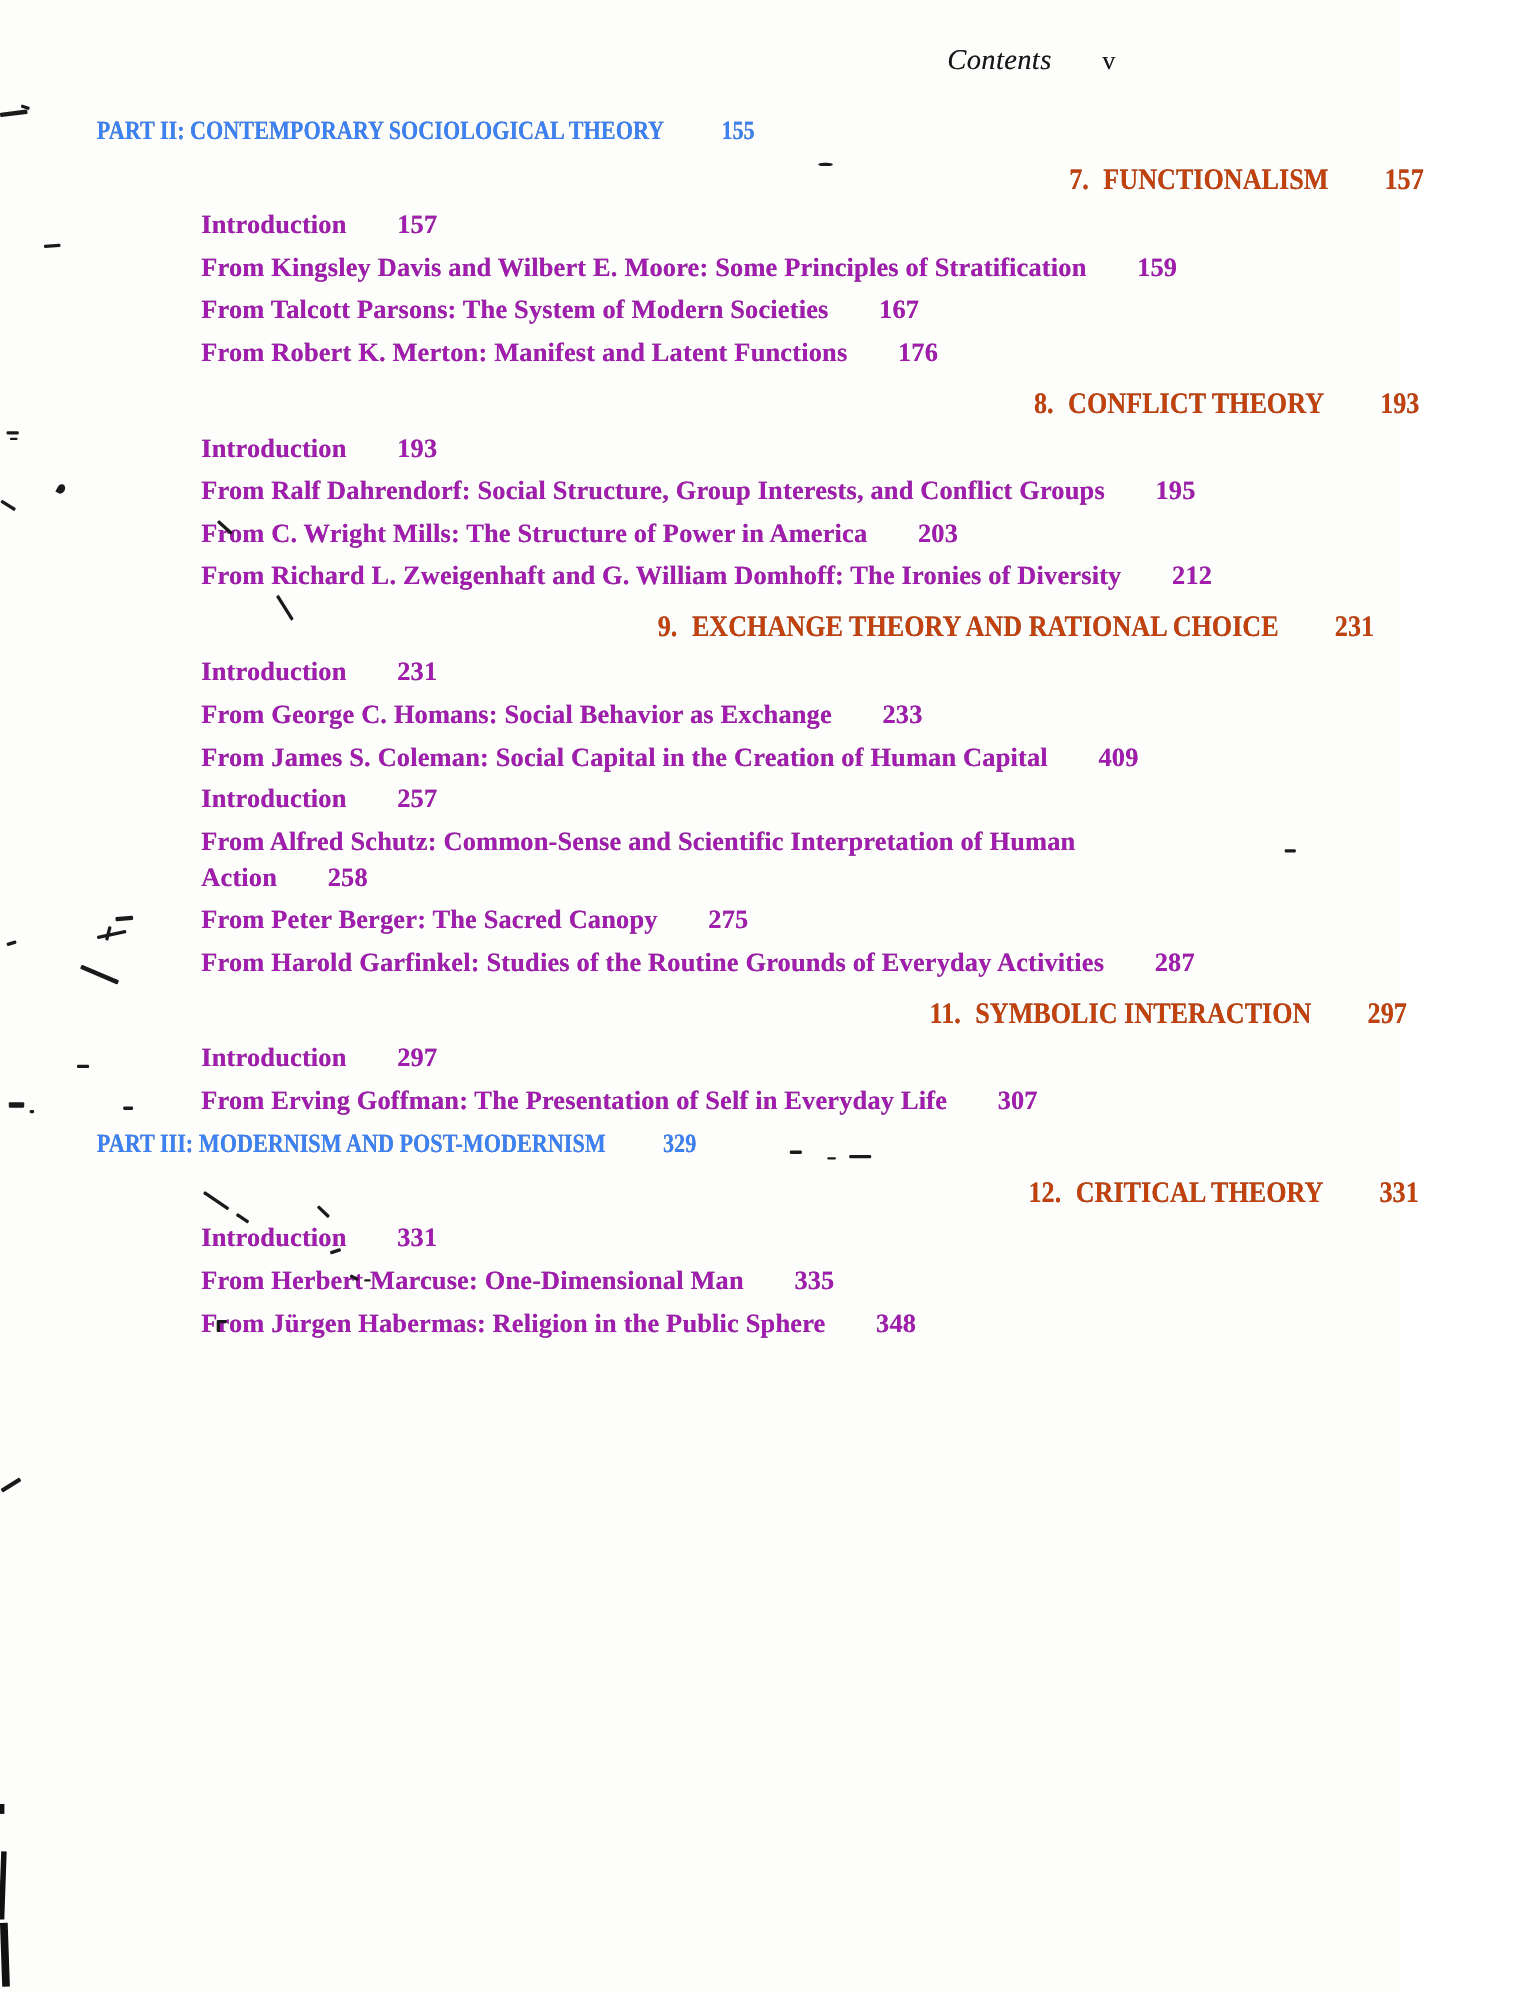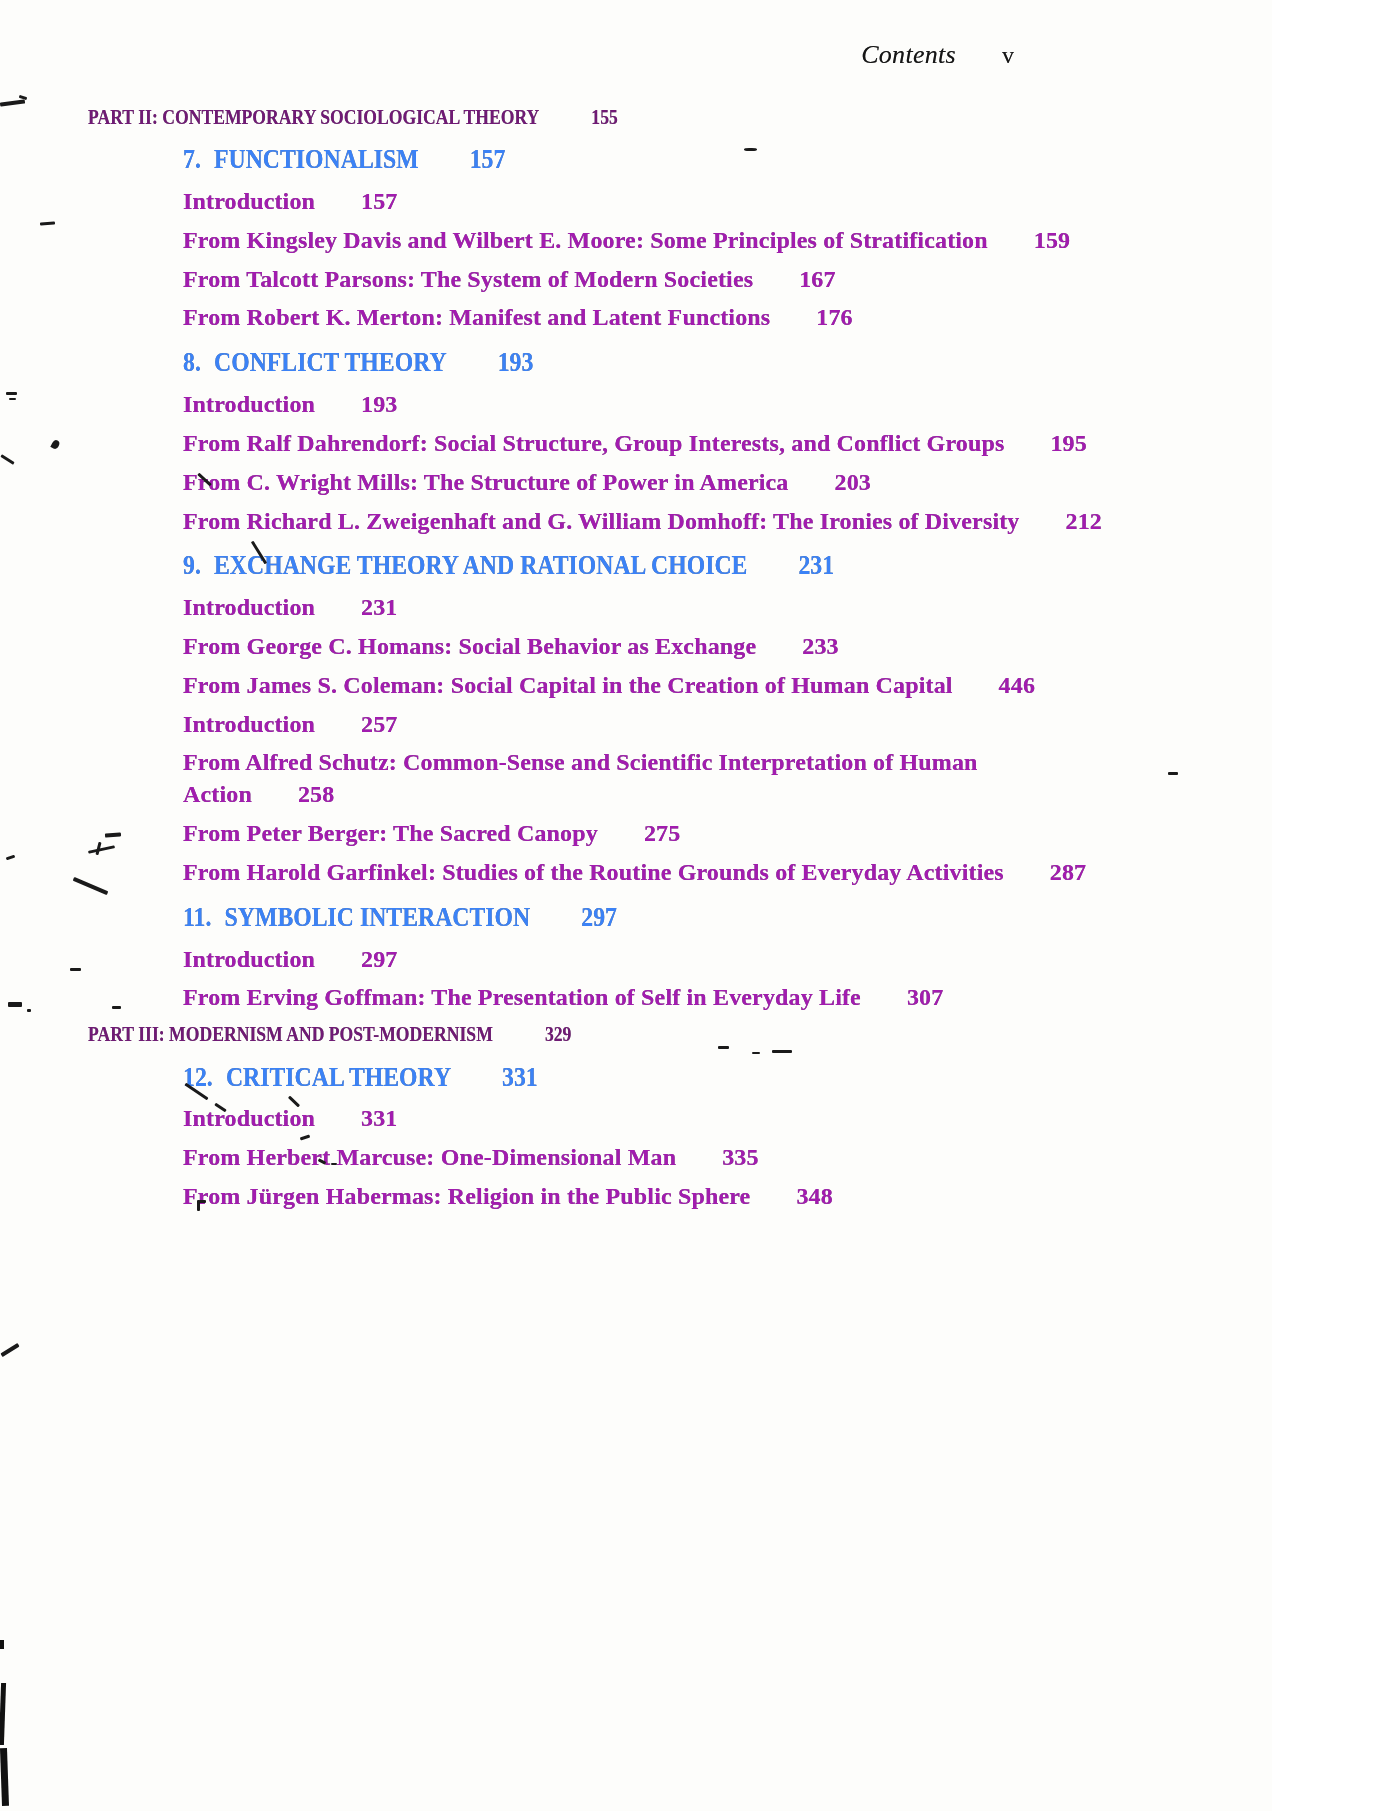--- a/index.html
+++ b/index.html
@@ -7,27 +7,27 @@
   .page{position:relative;width:1272px;height:1811px;background:#fdfdfb;color:#141414;}
 
   
   .header{position:absolute;top:40px;right:258px;white-space:nowrap;}
   .running-title{font-style:italic;font-size:26px;letter-spacing:0.3px;color:#161616;}
   .folio{font-size:24px;margin-left:46px;color:#161616;}
 
   
   .toc{position:absolute;left:88px;top:104px;width:1250px;}
 
-  .part-heading{font-weight:bold;font-size:21px;line-height:1.3;margin:0 0 10px 0;color:#701a75;}
+  .part-heading{font-weight:bold;font-size:24px;line-height:1.3;margin:0 0 10px 0;color:#3b82f6;}
   .squeeze{display:inline-block;transform:scaleX(0.84);transform-origin:0 50%;white-space:nowrap;}
   .squeeze2{display:inline-block;transform:scaleX(0.88);transform-origin:0 0;white-space:nowrap;}
   .part-pn{display:inline-block;margin-left:62px;}
 
   .chapter{margin-left:95px;}
-  .chapter-heading{font-weight:bold;font-size:27px;line-height:1.35;margin:10px 0 8px 0;color:#3b82f6;}
+  .chapter-heading{font-weight:bold;font-size:27px;line-height:1.35;margin:10px 0 8px 0;color:#c2410c;text-align:right;}
   .ch-num{display:inline-block;margin-right:15px;}
   .ch-pn{display:inline-block;margin-left:58px;}
 
   .entry{font-size:24px;line-height:1.33;margin:0 0 7px 0;letter-spacing:0.15px;color:#a21caf;font-weight:bold;}
   .entry .pagenum{display:inline-block;margin-left:46px;}
 
   
   .toc,.header{text-shadow:0 0 0.5px rgba(10,10,10,0.55);}
 
   
@@ -56,21 +56,21 @@
         <div class="chapter-heading"><span class="squeeze2"><span class="ch-num">8.</span><span class="ch-title">CONFLICT THEORY</span><span class="ch-pn">193</span></span></div>
         <div class="entry"><span class="entry-text">Introduction</span><span class="pagenum">193</span></div>
         <div class="entry"><span class="entry-text">From Ralf Dahrendorf: Social Structure, Group Interests, and Conflict Groups</span><span class="pagenum">195</span></div>
         <div class="entry"><span class="entry-text">From C. Wright Mills: The Structure of Power in America</span><span class="pagenum">203</span></div>
         <div class="entry"><span class="entry-text">From Richard L. Zweigenhaft and G. William Domhoff: The Ironies of Diversity</span><span class="pagenum">212</span></div>
       </div>
       <div class="chapter">
         <div class="chapter-heading"><span class="squeeze2"><span class="ch-num">9.</span><span class="ch-title">EXCHANGE THEORY AND RATIONAL CHOICE</span><span class="ch-pn">231</span></span></div>
         <div class="entry"><span class="entry-text">Introduction</span><span class="pagenum">231</span></div>
         <div class="entry"><span class="entry-text">From George C. Homans: Social Behavior as Exchange</span><span class="pagenum">233</span></div>
-        <div class="entry"><span class="entry-text">From James S. Coleman: Social Capital in the Creation of Human Capital</span><span class="pagenum">446</span></div>
+        <div class="entry"><span class="entry-text">From James S. Coleman: Social Capital in the Creation of Human Capital</span><span class="pagenum">409</span></div>
       </div>
       <div class="chapter">
         <div class="entry"><span class="entry-text">Introduction</span><span class="pagenum">257</span></div>
         <div class="entry"><span class="entry-text">From Alfred Schutz: Common-Sense and Scientific Interpretation of Human</span><br><span class="entry-text">Action</span><span class="pagenum">258</span></div>
         <div class="entry"><span class="entry-text">From Peter Berger: The Sacred Canopy</span><span class="pagenum">275</span></div>
         <div class="entry"><span class="entry-text">From Harold Garfinkel: Studies of the Routine Grounds of Everyday Activities</span><span class="pagenum">287</span></div>
       </div>
       <div class="chapter">
         <div class="chapter-heading"><span class="squeeze2"><span class="ch-num">11.</span><span class="ch-title">SYMBOLIC INTERACTION</span><span class="ch-pn">297</span></span></div>
         <div class="entry"><span class="entry-text">Introduction</span><span class="pagenum">297</span></div>

